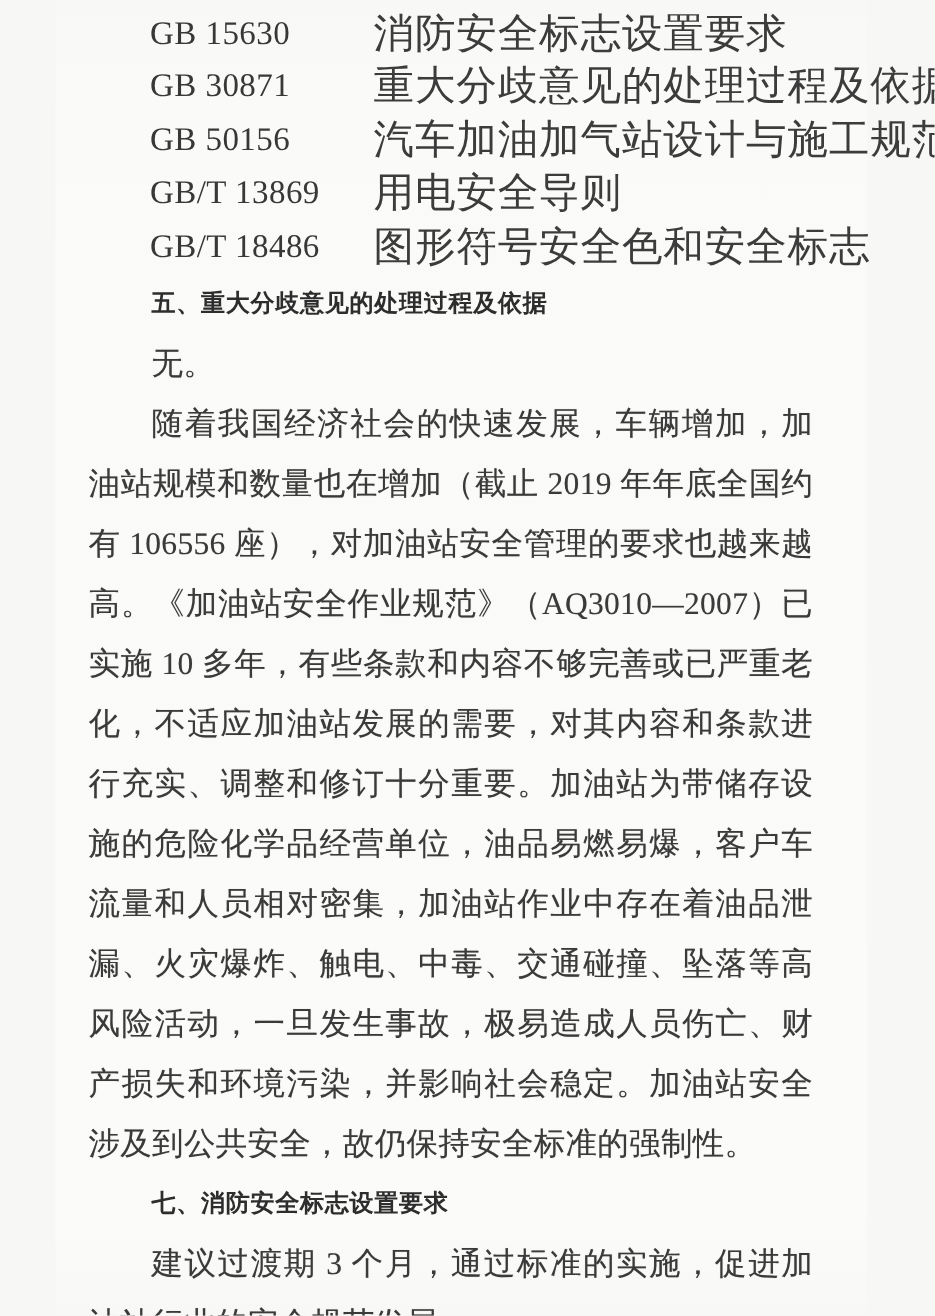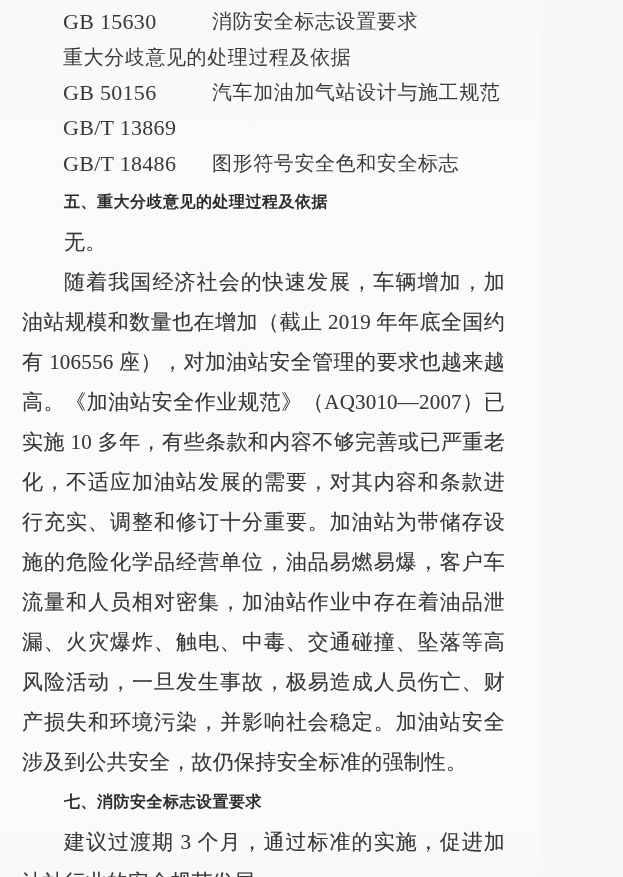--- a/index.html
+++ b/index.html
@@ -9,20 +9,21 @@
     height: 877px;
     overflow: hidden;
     background: #f7f7f5;
   }
   .page {
     position: relative;
     width: 541px;
     height: 877px;
     background: linear-gradient(180deg, #f8f8f6 0%, #fafaf8 8%, #fbfbf9 92%, #f8f8f6 100%);
     color: #3a3a3a;
+    margin-left: 37px;
     -webkit-font-smoothing: antialiased;
   }
   
   .ref-list {
     padding: 4px 0 0 63px;
   }
   .ref-row {
     display: flex;
     align-items: center;
     height: 35.5px;
@@ -31,21 +32,21 @@
     width: 149px;
     flex: 0 0 149px;
     font-family: "Liberation Serif", "DejaVu Serif", serif;
     font-size: 22px;
     letter-spacing: 0.3px;
     color: #383838;
     white-space: nowrap;
   }
   .ref-title {
     font-family: "Liberation Serif", "DejaVu Serif", serif;
-    font-size: 20px;
+    font-size: 27px;
     letter-spacing: 0.6px;
     color: #3c3c3c;
     white-space: nowrap;
   }
   
   .sec-heading {
     margin: 0;
     padding: 0 36px 0 64px;
     font-family: "DejaVu Sans", "Liberation Sans", sans-serif;
     font-weight: 700;
@@ -72,28 +73,30 @@
 <body>
 
 <div class="page">
 
   <div class="ref-list">
     <div class="ref-row">
       <span class="ref-code">GB 15630</span>
       <span class="ref-title">消防安全标志设置要求</span>
     </div>
     <div class="ref-row">
+      <span class="ref-code">GB 30871</span>
       <span class="ref-title">重大分歧意见的处理过程及依据</span>
     </div>
     <div class="ref-row">
       <span class="ref-code">GB 50156</span>
       <span class="ref-title">汽车加油加气站设计与施工规范</span>
     </div>
     <div class="ref-row">
       <span class="ref-code">GB/T 13869</span>
+      <span class="ref-title">用电安全导则</span>
     </div>
     <div class="ref-row">
       <span class="ref-code">GB/T 18486</span>
       <span class="ref-title">图形符号安全色和安全标志</span>
     </div>
   </div>
 
   <h2 class="sec-heading">五、重大分歧意见的处理过程及依据</h2>
   <p class="para">无。</p>
 

